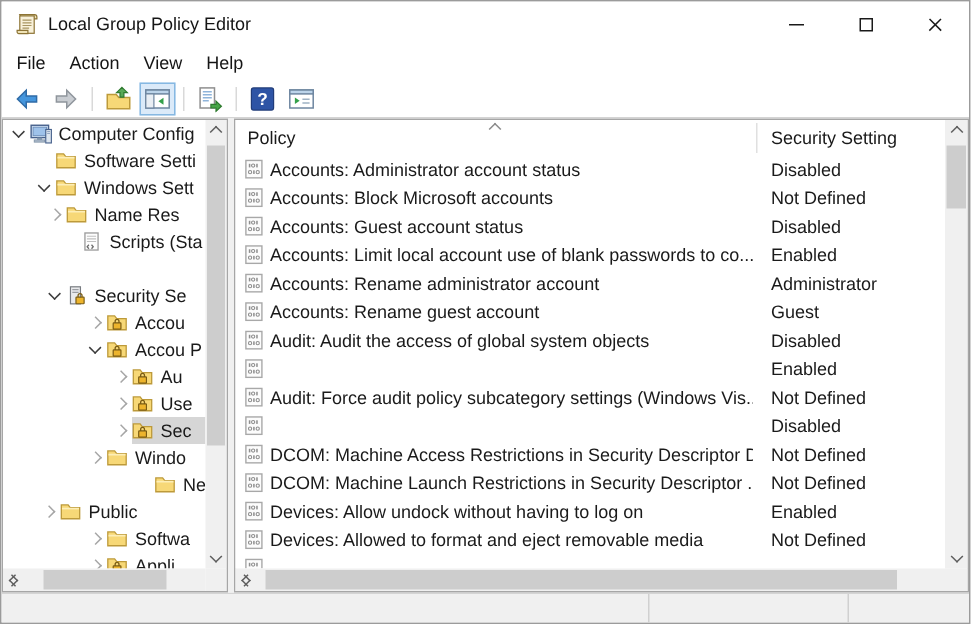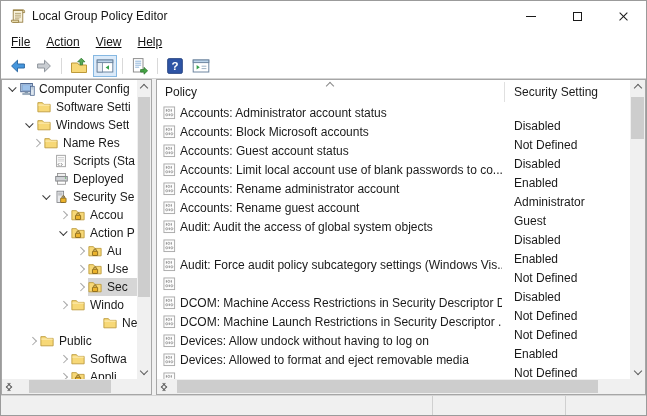--- a/index.html
+++ b/index.html
@@ -13,21 +13,21 @@
   .controls{display:flex;height:30px;}
   .wbtn{width:46px;height:30px;display:flex;align-items:center;justify-content:center;}
   .glyph-min{width:10px;height:1px;background:#1a1a1a;}
   .glyph-max{width:9px;height:9px;border:1px solid #1a1a1a;}
   .glyph-close{position:relative;width:11px;height:11px;}
   .glyph-close i{position:absolute;left:0;top:5px;width:11px;height:1.2px;background:#1a1a1a;}
   .glyph-close i:first-child{transform:rotate(45deg);}
   .glyph-close i:last-child{transform:rotate(-45deg);}
 
   
-  .menubar{height:22px;display:flex;align-items:center;background:#fff;padding-left:2px;text-decoration:underline;}
+  .menubar{height:22px;display:flex;align-items:center;background:#fff;padding-left:2px;}
   .menu-item{font-size:12px;color:#151515;padding:2px 8px;}
 
   
   .toolbar{height:26px;display:flex;align-items:center;background:#fff;border-bottom:1px solid #d4d4d4;padding-left:4px;}
   .tbtn{width:24px;height:22px;display:flex;align-items:center;justify-content:center;border:1px solid transparent;margin:0 1px;}
   .tbtn.active{background:#dbeaf9;border:1px solid #86b8e2;}
   .tsep{width:1px;height:16px;background:#d9d9d9;margin:0 4px;}
 
   
   .main{position:relative;height:316px;background:#f0f0f0;}
@@ -78,21 +78,21 @@
   .listwrap{position:absolute;left:0;top:0;right:15px;height:299px;overflow:hidden;background:#fff;}
   .lheader{position:relative;height:24px;font-size:12px;color:#1a1a1a;}
   .hc1{position:absolute;left:8px;top:5px;}
   .hc2{position:absolute;left:357px;top:5px;}
   .hdiv{position:absolute;left:347px;top:2px;bottom:2px;width:1px;background:#e0e0e0;}
   .caret{position:absolute;left:170px;top:3px;width:6px;height:6px;border-left:1.2px solid #8a8a8a;border-top:1.2px solid #8a8a8a;transform:rotate(45deg);}
   .list{position:absolute;left:0;top:24px;right:0;bottom:0;overflow:hidden;}
   .list-row{position:relative;height:19px;font-size:12px;color:#1a1a1a;}
   .licon{position:absolute;left:6px;top:2px;width:13px;height:14px;}
   .lpolicy{position:absolute;left:23px;right:128px;top:2px;white-space:nowrap;overflow:hidden;}
-  .lsetting{position:absolute;left:357px;top:15px;white-space:nowrap;}
+  .lsetting{position:absolute;left:357px;top:2px;white-space:nowrap;}
 
   
   .statusbar{height:20px;background:#f0f0f0;border-top:1px solid #d4d4d4;display:flex;}
   .status-sec{height:100%;}
   .status-sec.s1{width:431px;}
   .status-sec.s2{width:133px;border-left:1px solid #d0d0d0;}
   .status-sec.s3{flex:1;border-left:1px solid #d0d0d0;}
 </style>
 </head>
 <body>
@@ -247,33 +247,22 @@
                   <rect x="3" y="1.5" width="10" height="13" fill="#fdfdfd" stroke="#9b9b9b" stroke-width="1"></rect>
                   <path d="M4.5 4h7M4.5 6h7M4.5 8h7" stroke="#c0c0c0" stroke-width="0.8"></path>
                   <path d="M6 10.5 4.7 12l1.3 1.5M8 10.5 9.3 12 8 13.5" stroke="#6c6c6c" fill="none" stroke-width="1"></path>
                 </svg>
               </span>
               <span class="tlabel">Scripts (Sta</span>
             </span>
   </div>
           <div class="tree-row" style="padding-left: 38px;">
     <span class="exp none"></span>
-    <span class="hlwrap">
-              <span class="ticon">
-                <svg width="15" height="14" viewBox="0 0 16 16">
-                  <rect x="3.4" y="1.6" width="9.2" height="3.4" fill="#f2f2f2" stroke="#8b8b8b" stroke-width="0.9"></rect>
-                  <rect x="1.4" y="5" width="13.2" height="5.4" fill="#cfd2d6" stroke="#75787c" stroke-width="0.9"></rect>
-                  <rect x="3.4" y="10.4" width="9.2" height="3.6" fill="#ffffff" stroke="#8b8b8b" stroke-width="0.9"></rect>
-                  <circle cx="12.6" cy="6.9" r="0.8" fill="#5aa95a"></circle>
-                </svg>
-              </span>
-              <span class="tlabel">Deployed</span>
-            </span>
-  </div>
-          <div class="tree-row" style="padding-left: 38px;">
+  </div>
+          <div class="tree-row" style="padding-left: 28px;">
     <span class="exp open"></span>
     <span class="hlwrap">
               <span class="ticon">
                 <svg width="14" height="15" viewBox="0 0 16 16">
                   <rect x="3.4" y="0.8" width="7.6" height="13" fill="#e9eaec" stroke="#787b80" stroke-width="0.9"></rect>
                   <path d="M4.8 3h4.8M4.8 5h4.8" stroke="#9a9da2" stroke-width="0.9"></path>
                   <path d="M9.2 8.8V7.5a1.5 1.5 0 0 1 3 0v1.3" fill="none" stroke="#7a5c14" stroke-width="1"></path>
                   <rect x="7.6" y="8.7" width="6.2" height="5" rx="0.5" fill="#edb42c" stroke="#7a5c14" stroke-width="0.9"></rect>
                 </svg>
               </span>
@@ -296,21 +285,21 @@
           <div class="tree-row" style="padding-left: 55px;">
     <span class="exp open"></span>
     <span class="hlwrap">
               <span class="ticon">
                 <svg width="14" height="14" viewBox="0 0 16 16">
                   <path d="M1 3h5.2l1.6 2H15v8.5H1Z" fill="#f7d877" stroke="#bd9a3a" stroke-width="1"></path>
                   <path d="M6.6 8.4V7.1a1.45 1.45 0 0 1 2.9 0v1.3" fill="none" stroke="#7a5c14" stroke-width="1"></path>
                   <rect x="5.1" y="8.3" width="5.9" height="4.8" rx="0.5" fill="#edb42c" stroke="#7a5c14" stroke-width="0.9"></rect>
                 </svg>
               </span>
-              <span class="tlabel">Action P</span>
+              <span class="tlabel">Accou P</span>
             </span>
   </div>
           <div class="tree-row" style="padding-left: 72px;">
     <span class="exp closed"></span>
     <span class="hlwrap">
               <span class="ticon">
                 <svg width="14" height="14" viewBox="0 0 16 16">
                   <path d="M1 3h5.2l1.6 2H15v8.5H1Z" fill="#f7d877" stroke="#bd9a3a" stroke-width="1"></path>
                   <path d="M6.6 8.4V7.1a1.45 1.45 0 0 1 2.9 0v1.3" fill="none" stroke="#7a5c14" stroke-width="1"></path>
                   <rect x="5.1" y="8.3" width="5.9" height="4.8" rx="0.5" fill="#edb42c" stroke="#7a5c14" stroke-width="0.9"></rect>

